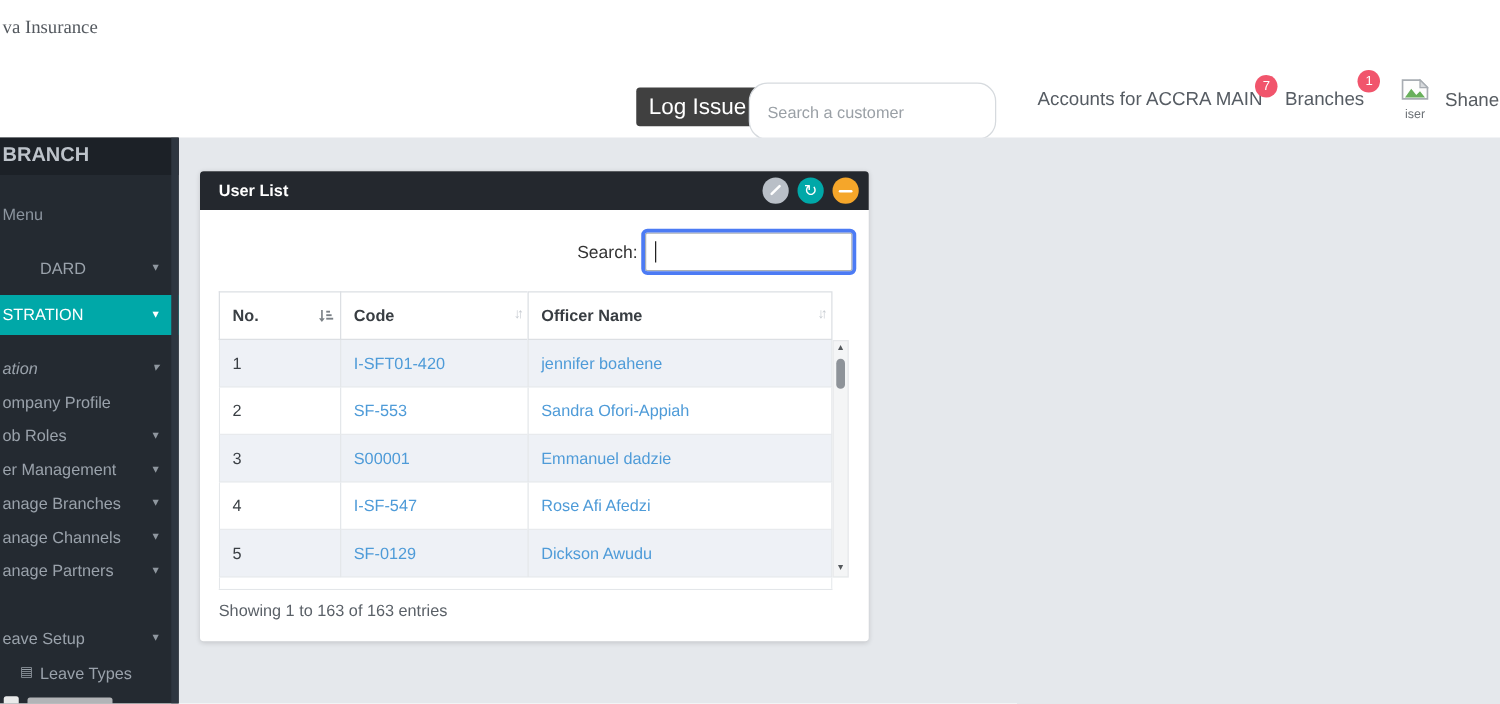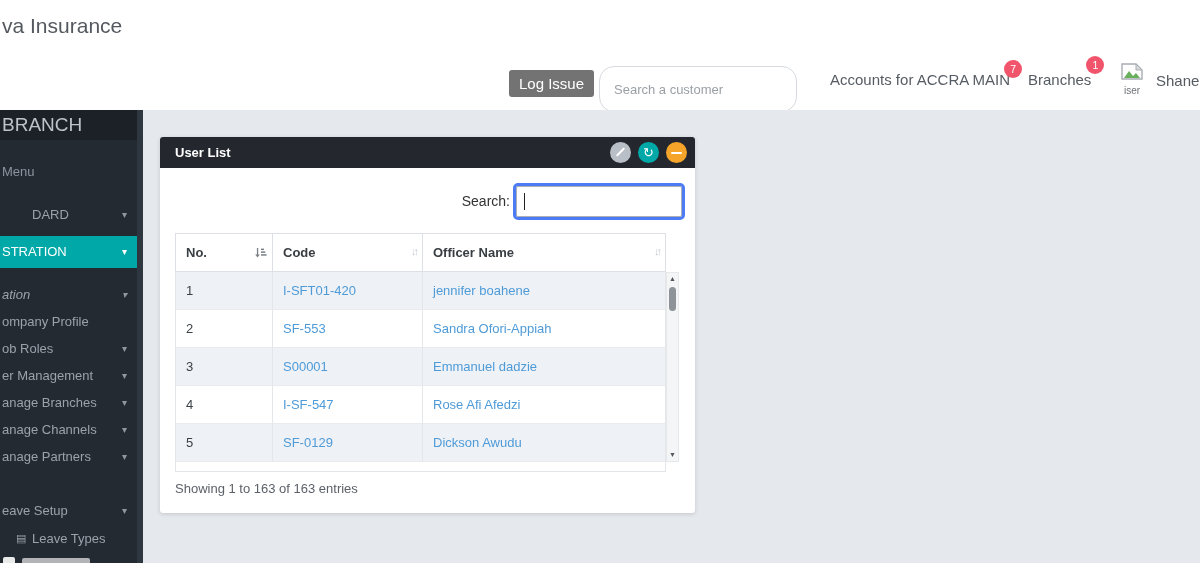--- a/index.html
+++ b/index.html
@@ -1,42 +1,42 @@
 <!DOCTYPE html>
 <html><head>
 <meta charset="utf-8">
 <style>
   * { margin:0; padding:0; box-sizing:border-box; }
   body { font-family:"Liberation Sans", sans-serif; background:#fff; }
   #stage { position:relative; width:1200px; height:563px; overflow:hidden; background:#fff; }
   .abs { position:absolute; }
 
   
-  .brand { left:2px; top:14px; font-size:21px; color:#54595f; }
+  .brand { left:2px; top:14px; font-size:15px; color:#54595f;font-family:Liberation Serif, serif; }
   .company { left:186px; top:14px; font-size:17px; color:#787d83; }
-  .log-issue { left:509px; top:70px; background:#737373; color:#fff; font-size:15px;
+  .log-issue { left:509px; top:70px; background:#404040; color:#fff; font-size:18px;
                padding:5px 10px; border-radius:3px; border:none; cursor:pointer; }
   .cust-search { left:599px; top:66px; width:198px; height:46px; border:1px solid #d6dade;
                  border-radius:15px; font-size:13px; color:#444; padding:0 14px; outline:none; }
   .cust-search::placeholder { color:#9aa0a6; }
   .hdr-link { font-size:15px; color:#565c63; cursor:pointer; }
   .accounts-wrap { left:830px; top:71px; }
   .branches-wrap { left:1028px; top:71px; }
   .badge { position:absolute; width:18px; height:18px; border-radius:50%; background:#f1556c;
            color:#fff; font-size:10.5px; text-align:center; line-height:18px; }
   .badge-accounts { right:-12px; top:-11px; }
   .badge-branches { right:-13px; top:-15px; }
   .avatar-wrap { left:1118px; top:63px; width:28px; text-align:center; cursor:pointer; }
   .avatar-alt { font-size:10px; color:#6d7277; display:block; margin-top:1px; }
   .user-name { left:1156px; top:72px; font-size:15px; color:#565b60; white-space:nowrap; }
 
   
   .sidebar { left:0; top:110px; width:143px; height:453px; background:#242a31; overflow:hidden; }
   .sb-header { position:absolute; left:0; top:0; width:100%; height:30px; background:#1c2127;
-               color:#bdc3ca; font-size:19px; line-height:30px; padding-left:2px; }
+               color:#bdc3ca; font-size:16px; line-height:30px; padding-left:2px;font-weight:bold; }
   .sb-menu { position:absolute; left:2px; top:51px; height:22px; line-height:22px;
              color:#8b949e; font-size:13px; }
   .sb-item { position:absolute; left:0; width:100%; padding-left:2px; color:#9aa2ab;
              font-size:13px; cursor:pointer; }
   .sb-item .caret { position:absolute; right:16px; top:0; font-size:10px; color:#8f979f; }
   .sb-active { background:#00a8a8; color:#fff; }
   .sb-active .caret { color:#fff; }
   .sb-sub-icon { position:absolute; left:16px; top:0; font-size:11px; color:#98a0a8; }
   .sb-scrollstrip { position:absolute; right:0; top:0; width:6px; height:100%; background:#2e3640; }
   .sb-partial-icon { position:absolute; left:3px; top:1px; width:12px; height:12px;

